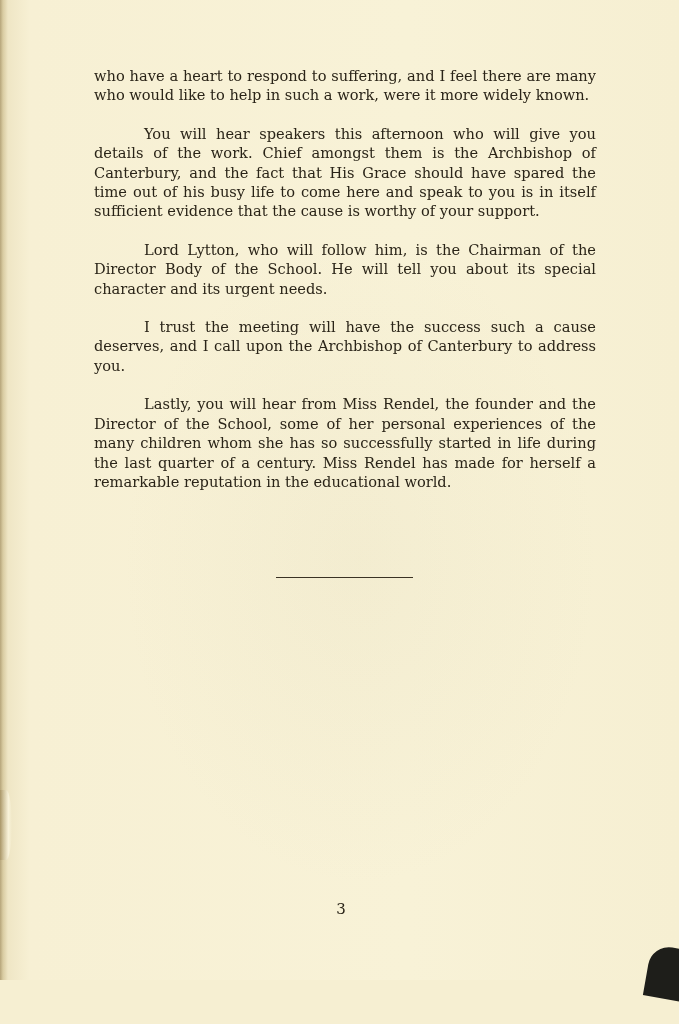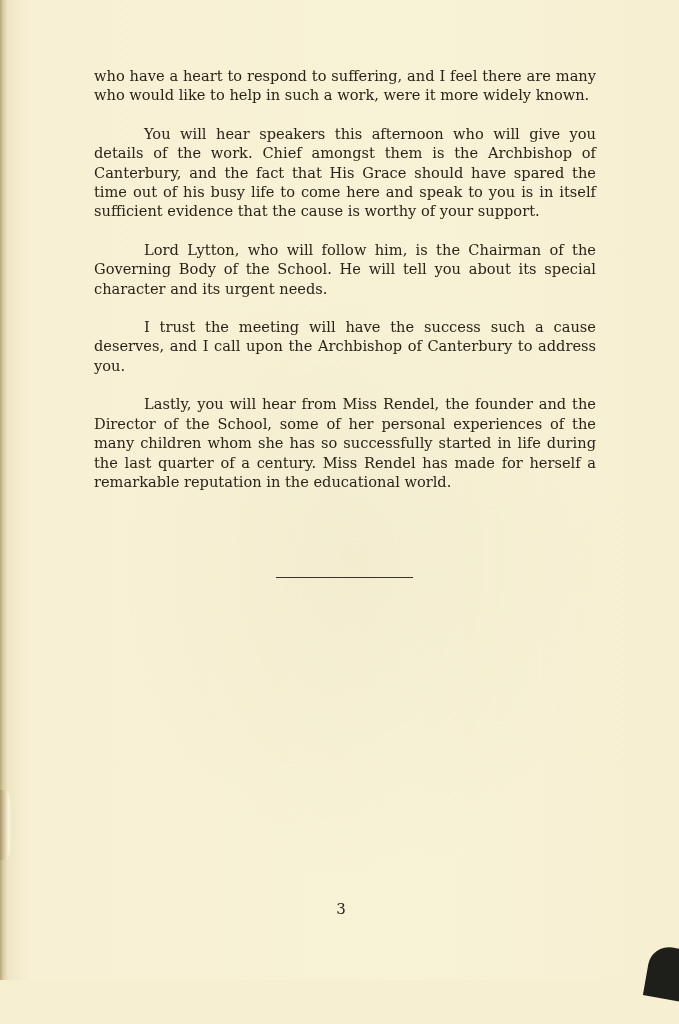--- a/index.html
+++ b/index.html
@@ -46,21 +46,21 @@
 </head>
 <body>
 
 <div class="page">
   <div class="bleed"></div>
   <div class="staple-mark"></div>
 
   <div class="body-text">
     <p class="para">who have a heart to respond to suffering, and I feel there are many who would like to help in such a work, were it more widely known.</p>
     <p class="para indent">You will hear speakers this afternoon who will give you details of the work. Chief amongst them is the Arch­bishop of Canterbury, and the fact that His Grace should have spared the time out of his busy life to come here and speak to you is in itself sufficient evidence that the cause is worthy of your support.</p>
-    <p class="para indent">Lord Lytton, who will follow him, is the Chairman of the Governing Body of the School. He will tell you about its special character and its urgent needs.</p>
+    <p class="para indent">Lord Lytton, who will follow him, is the Chairman of the Director Body of the School. He will tell you about its special character and its urgent needs.</p>
     <p class="para indent">I trust the meeting will have the success such a cause deserves, and I call upon the Archbishop of Canterbury to address you.</p>
     <p class="para indent">Lastly, you will hear from Miss Rendel, the founder and the Director of the School, some of her personal ex­periences of the many children whom she has so successfully started in life during the last quarter of a century. Miss Rendel has made for herself a remarkable reputation in the educational world.</p>
   </div>
 
   <div class="rule"></div>
 
   <div class="page-number">3</div>
 
   <div class="corner-tear"></div>
 </div>

